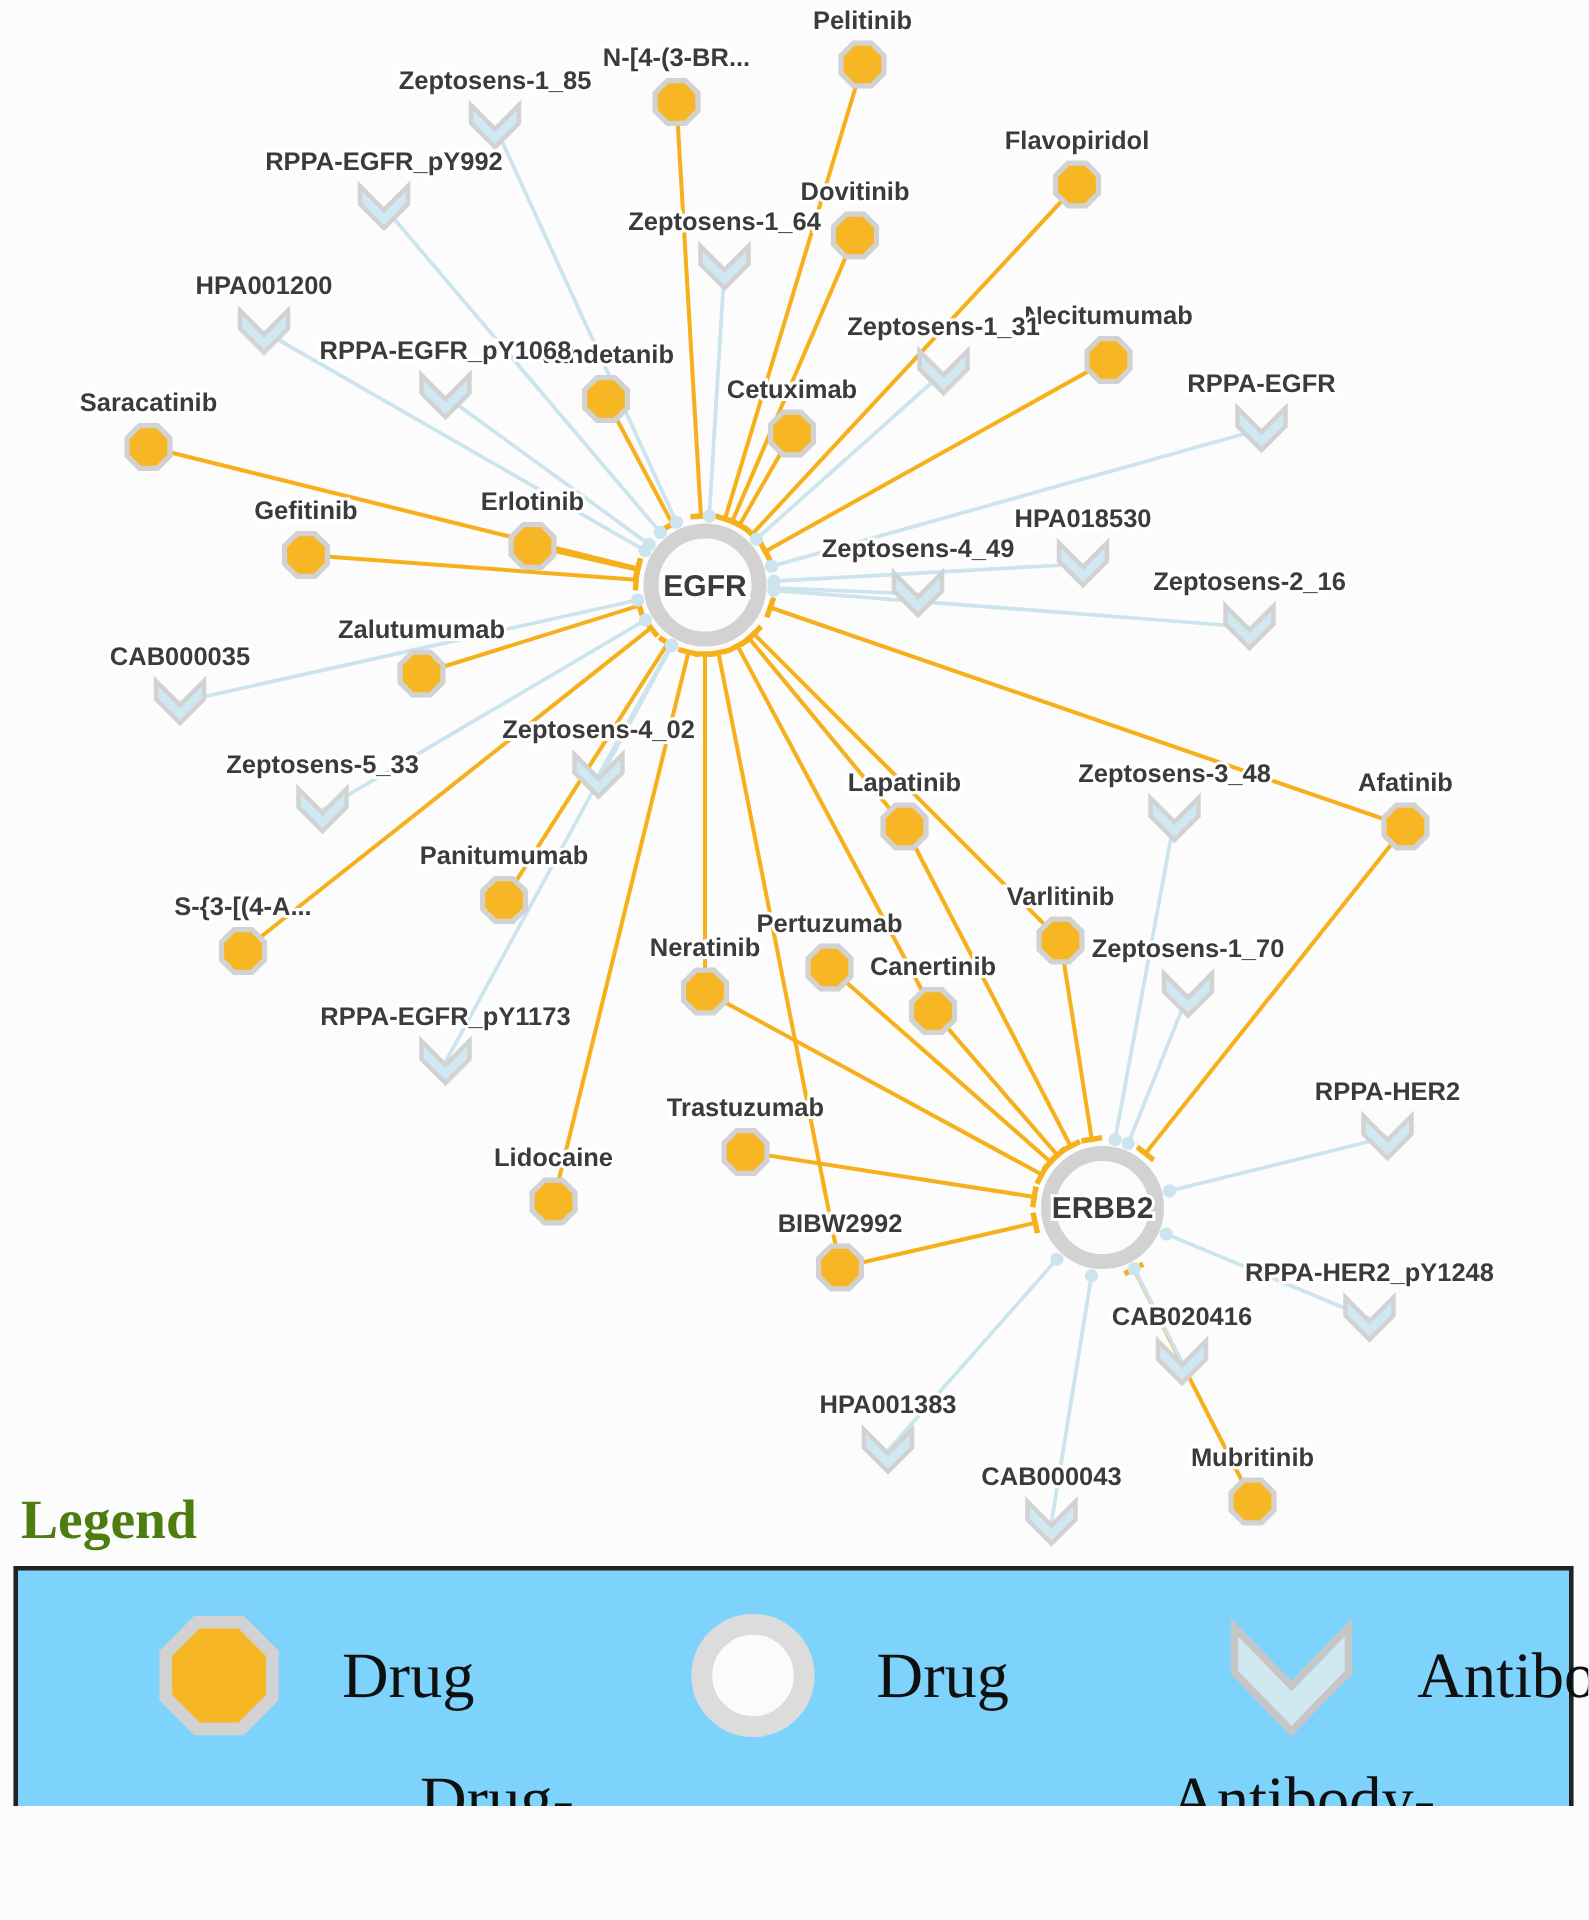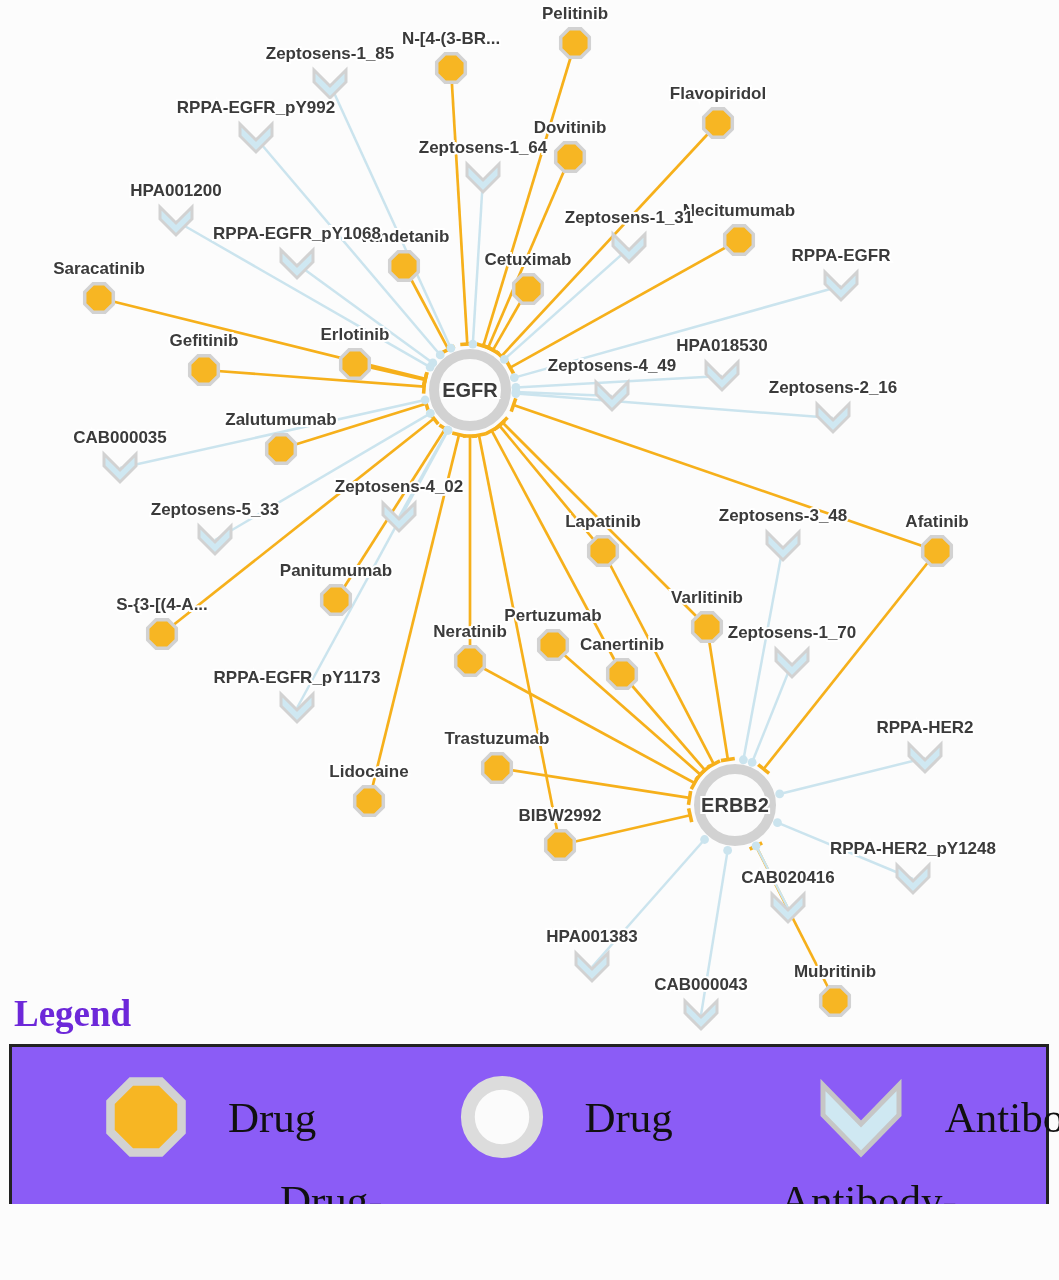--- a/index.html
+++ b/index.html
@@ -2,23 +2,23 @@
 <html><head>
 <meta charset="utf-8">
 <style>
   html,body{margin:0;padding:0;background:#fcfcfc;}
   .stage{position:relative;width:1059px;height:1204px;background:#fcfcfc;overflow:hidden;
          font-family:"Liberation Sans",sans-serif;}
   #network-svg{position:absolute;left:0;top:0;}
   #network-svg text{font-family:"Liberation Sans",sans-serif;}
 
   .legend-title{position:absolute;left:14px;top:992px;
-    font-family:"Liberation Serif",serif;font-weight:bold;font-size:37px;color:#6d28d9;}
+    font-family:"Liberation Serif",serif;font-weight:bold;font-size:37px;color:#4d7c0f;}
   .legend-box{position:absolute;left:9px;top:1044px;width:1034px;height:218px;
-    border:3.5px solid #222;background:#8b5cf6;}
+    border:3.5px solid #222;background:#7dd3fc;}
   .legend-row{display:flex;align-items:center;}
   .legend-row.nodes{margin:22px 0 0 86px;}
   .legend-row.edges{margin:14px 0 0 104px;}
   .lg-label{font-family:"Liberation Serif",serif;font-size:43px;color:#101010;line-height:1;}
   .lg-icon{flex:0 0 auto;}
   .ml40{margin-left:34px;} .ml-group{margin-left:138px;}
 
   
   .lg-octagon-shape{fill:#f7b623;stroke:#d2d2d2;stroke-width:8;}
   .lg-gene-shape{fill:#fbfbfb;stroke:#dcdcdc;stroke-width:13;}

